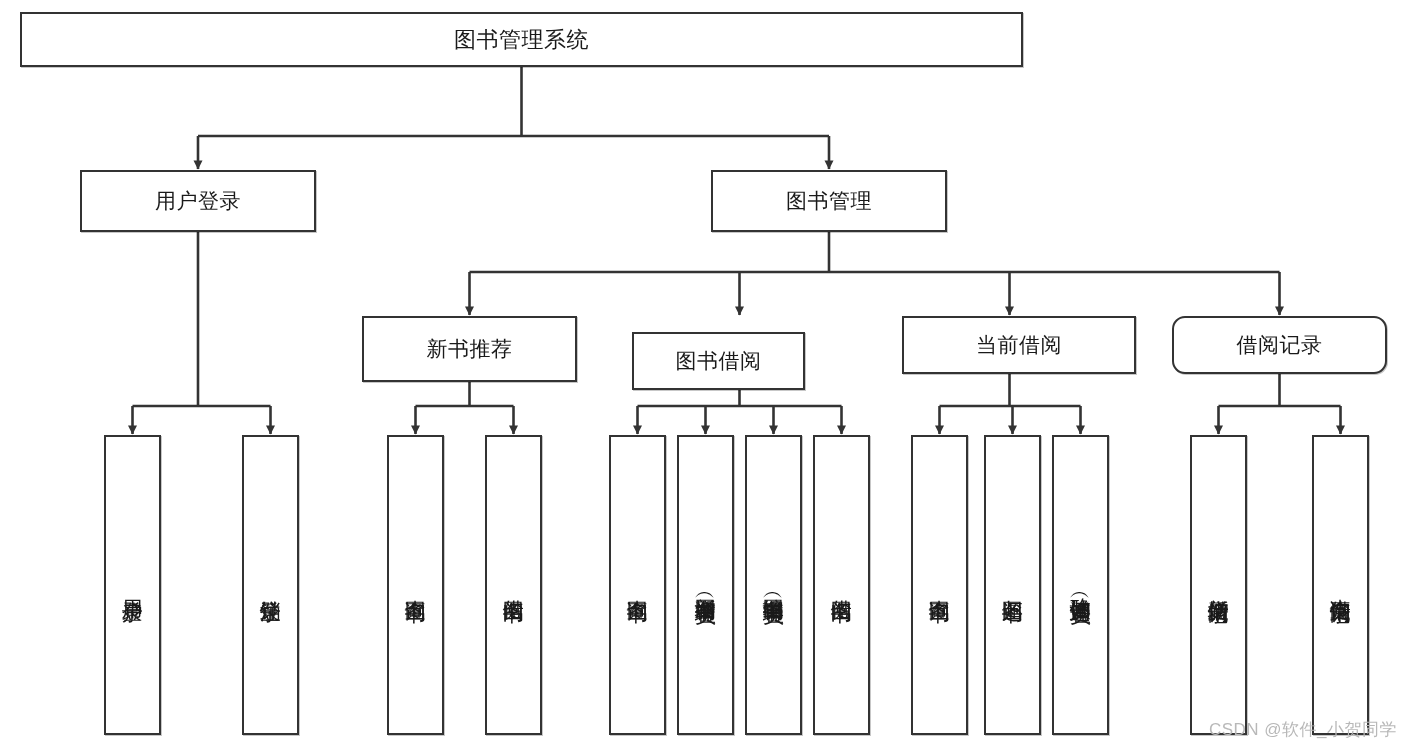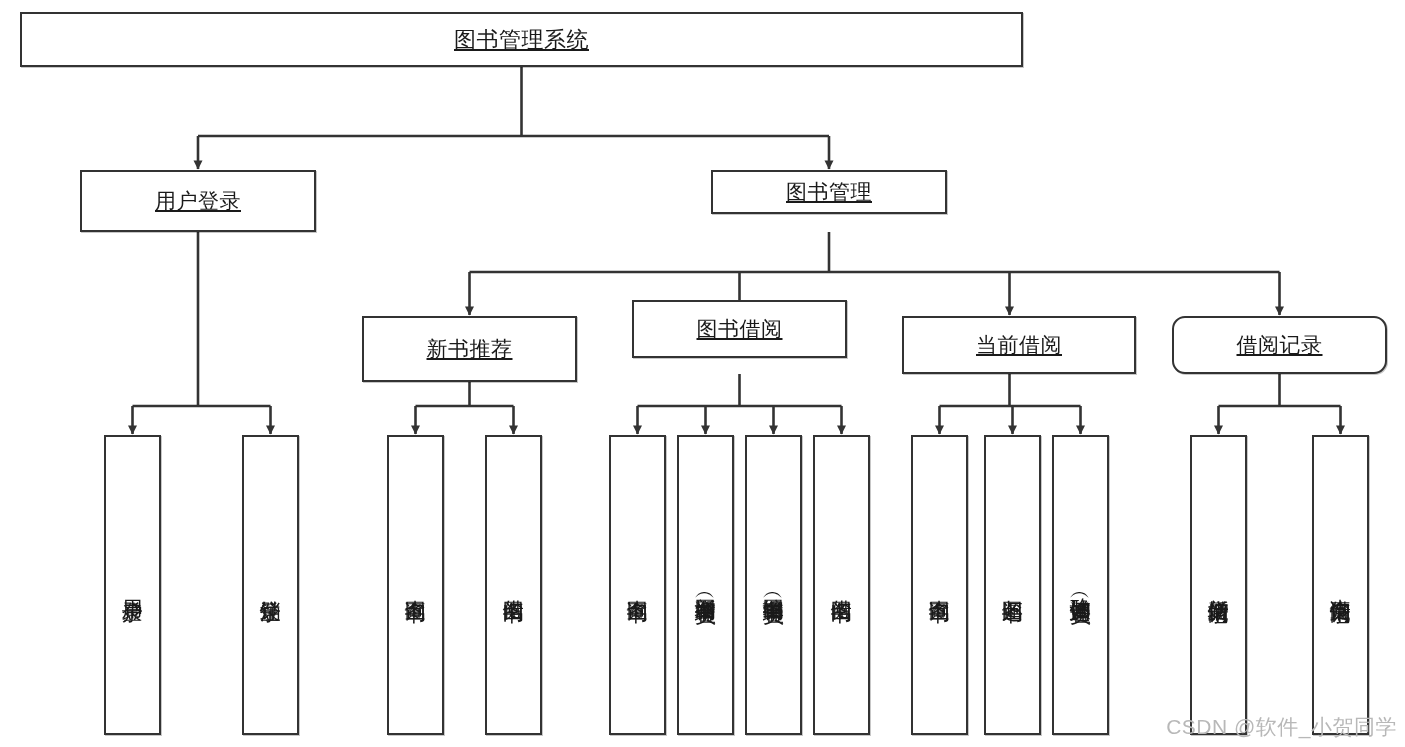--- a/index.html
+++ b/index.html
@@ -33,21 +33,20 @@
     display: flex;
     align-items: center;
     justify-content: center;
     color: #1a1a1a;
     box-shadow: 1px 1px 0 rgba(0,0,0,0.22);
   }
   .node.h {
     font-size: 21px;
     letter-spacing: 0.5px;
     white-space: nowrap;
-    text-decoration: underline;
   }
   .node.root {
     font-size: 22px;
   }
   .node.v {
     writing-mode: vertical-rl;
     text-orientation: upright;
     font-size: 21px;
     line-height: 1.12;
     letter-spacing: 1px;
@@ -57,21 +56,21 @@
   .node.v .vlabel {
     writing-mode: vertical-rl;
     text-orientation: upright;
     display: block;
     text-align: center;
   }
   #watermark {
     position: absolute;
     right: 8px;
     bottom: 6px;
-    font-size: 21px;
+    font-size: 17px;
     color: #b8b8b8;
     white-space: nowrap;
     letter-spacing: 0.5px;
   }
 </style>
 </head>
 <body>
 
 <div id="canvas">
   <svg id="edges" xmlns="http://www.w3.org/2000/svg">
@@ -116,27 +115,27 @@
         <path d="M1340.5,406 L1340.5,434" marker-end="url(#arrow)"></path>
       </g>
   </svg>
   <div id="nodes">
       <div class="node h root" style="left: 20px; top: 12px; width: 1003px; height: 55px;">
         <span class="hlabel">图书管理系统</span>
       </div>
       <div class="node h" style="left: 80px; top: 170px; width: 236px; height: 62px;">
         <span class="hlabel">用户登录</span>
       </div>
-      <div class="node h" style="left: 711px; top: 170px; width: 236px; height: 44px;">
+      <div class="node h" style="left: 711px; top: 170px; width: 236px; height: 62px;">
         <span class="hlabel">图书管理</span>
       </div>
       <div class="node h" style="left: 362px; top: 316px; width: 215px; height: 66px;">
         <span class="hlabel">新书推荐</span>
       </div>
-      <div class="node h" style="left: 632px; top: 300px; width: 215px; height: 58px;">
+      <div class="node h" style="left: 632px; top: 332px; width: 173px; height: 58px;">
         <span class="hlabel">图书借阅</span>
       </div>
       <div class="node h" style="left: 902px; top: 316px; width: 234px; height: 58px;">
         <span class="hlabel">当前借阅</span>
       </div>
       <div class="node h" style="left: 1172px; top: 316px; width: 215px; height: 58px; border-radius: 13px;">
         <span class="hlabel">借阅记录</span>
       </div>
       <div class="node v" style="left: 104px; top: 435px; width: 57px; height: 300px;">
         <span class="vlabel">用户登录</span>

